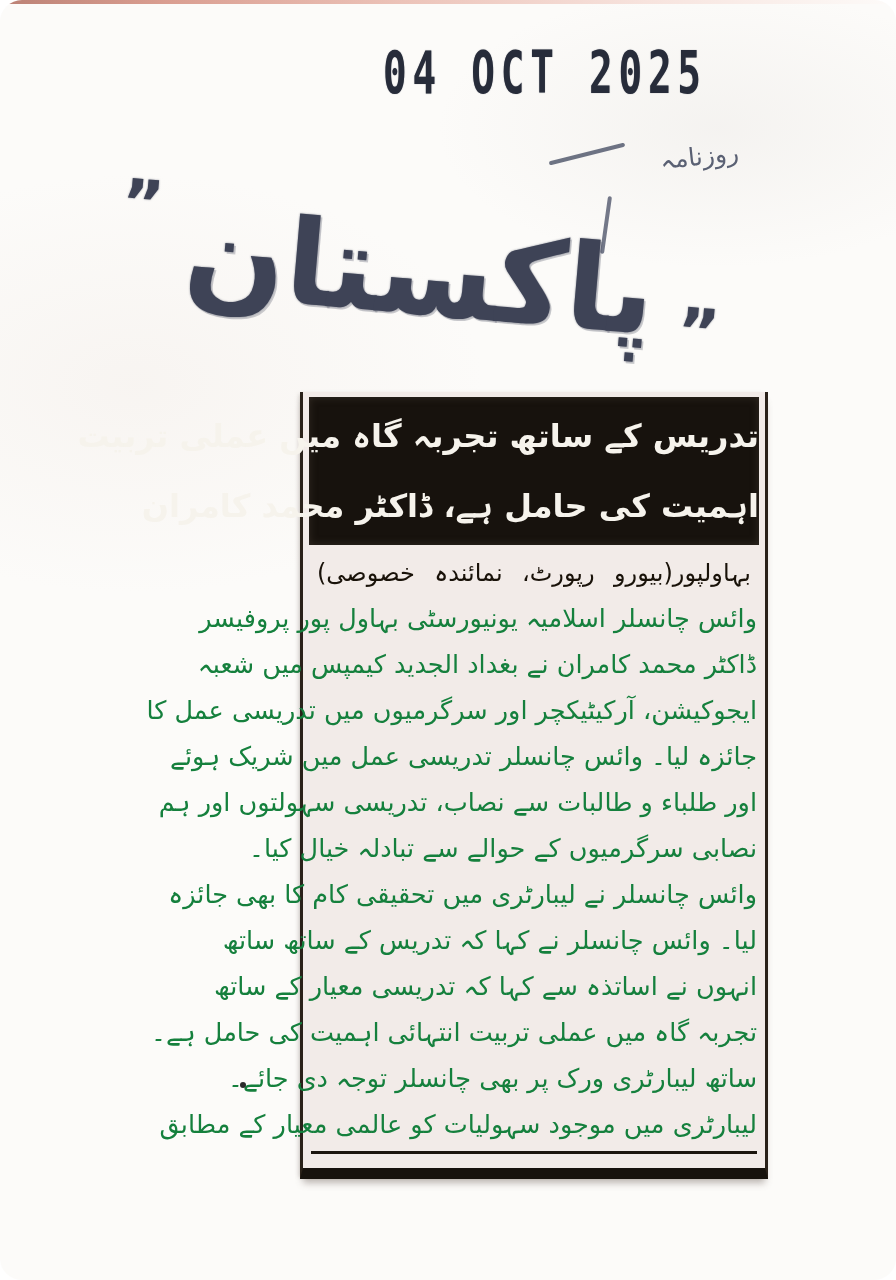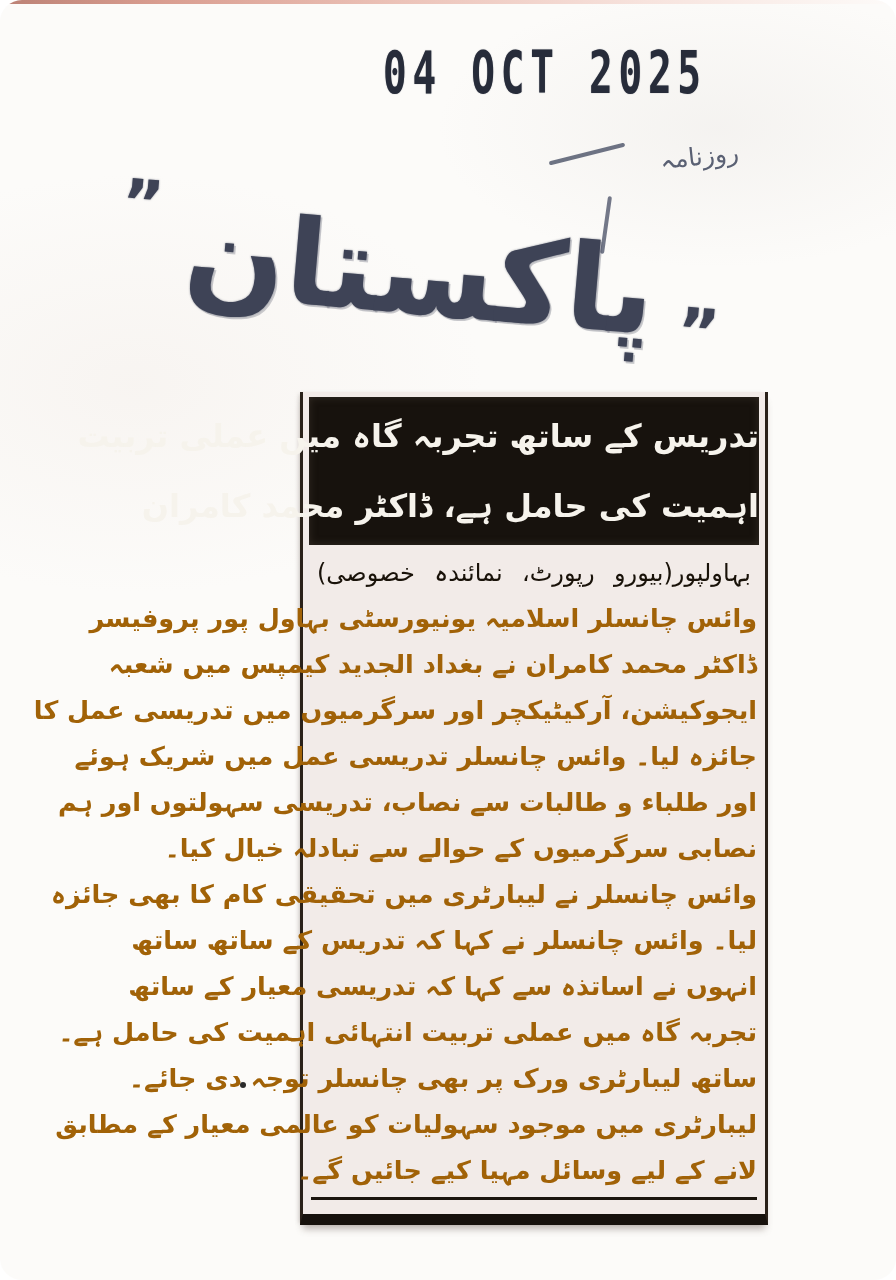--- a/index.html
+++ b/index.html
@@ -79,21 +79,21 @@
   }
   .byline{
     direction:rtl;text-align:justify;text-align-last:justify;
     font-size:24px;font-weight:normal;color:#191209;
     padding:8px 14px 0 14px;line-height:40px;white-space:nowrap;
     display:block;
   }
   .body-text{padding:2px 8px 0 8px;}
   .body-line{
     direction:rtl;text-align:justify;text-align-last:justify;
-    font-size:25.5px;font-weight:bold;color:#a16207;
+    font-size:25.5px;font-weight:normal;color:#15803d;
     line-height:46px;white-space:nowrap;
   }
   .end-rule{
     height:3px;background:#1c150e;margin:4px 8px 0 8px;
   }
   .end-gap{height:14px;}
   .speck{
     position:absolute;left:240px;top:1082px;width:6px;height:6px;
     border-radius:50%;background:#2b2b2b;
   }
@@ -132,21 +132,20 @@
       <div class="body-line">ایجوکیشن، آرکیٹیکچر اور سرگرمیوں میں تدریسی عمل کا</div>
       <div class="body-line">جائزہ لیا۔ وائس چانسلر تدریسی عمل میں شریک ہوئے</div>
       <div class="body-line">اور طلباء و طالبات سے نصاب، تدریسی سہولتوں اور ہم</div>
       <div class="body-line">نصابی سرگرمیوں کے حوالے سے تبادلہ خیال کیا۔</div>
       <div class="body-line">وائس چانسلر نے لیبارٹری میں تحقیقی کام کا بھی جائزہ</div>
       <div class="body-line">لیا۔ وائس چانسلر نے کہا کہ تدریس کے ساتھ ساتھ</div>
       <div class="body-line">انہوں نے اساتذہ سے کہا کہ تدریسی معیار کے ساتھ</div>
       <div class="body-line">تجربہ گاہ میں عملی تربیت انتہائی اہمیت کی حامل ہے۔</div>
       <div class="body-line">ساتھ لیبارٹری ورک پر بھی چانسلر توجہ دی جائے۔</div>
       <div class="body-line">لیبارٹری میں موجود سہولیات کو عالمی معیار کے مطابق</div>
-      <div class="body-line">لانے کے لیے وسائل مہیا کیے جائیں گے۔</div>
     </div>
 
     <div class="end-rule"></div>
     <div class="end-gap"></div>
   </div>
 
   <div class="speck"></div>
 
 </div>
 

